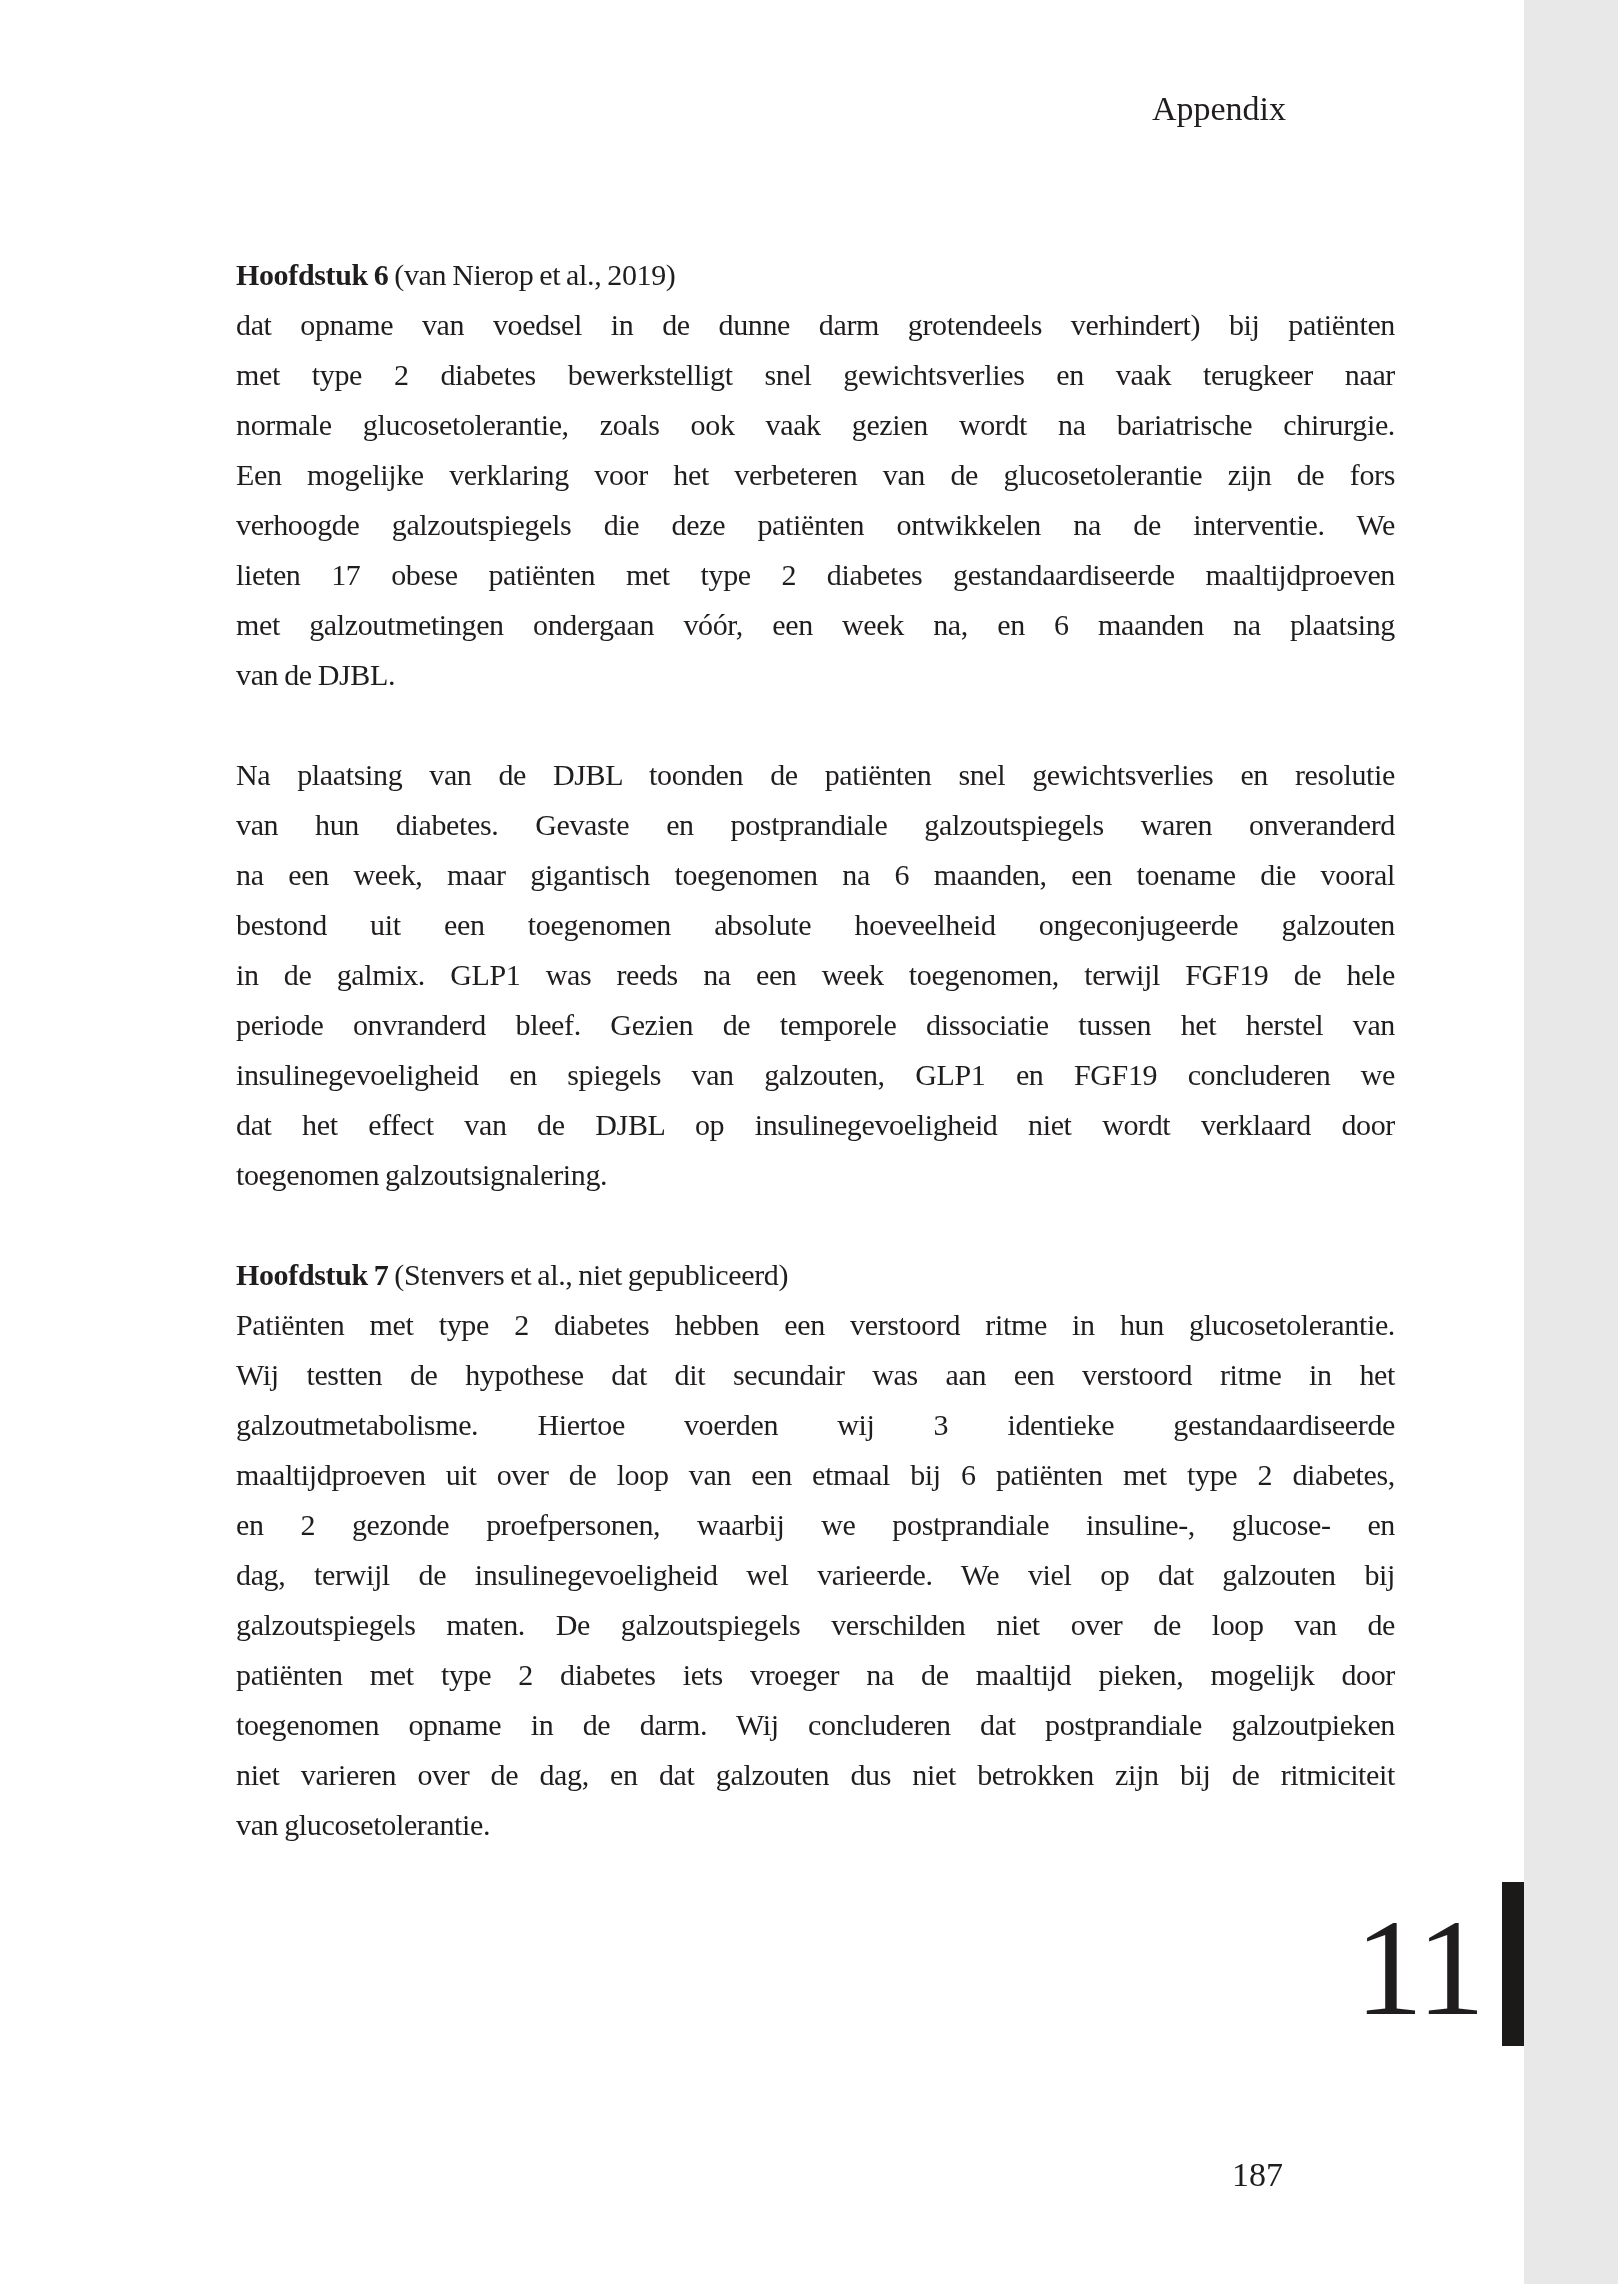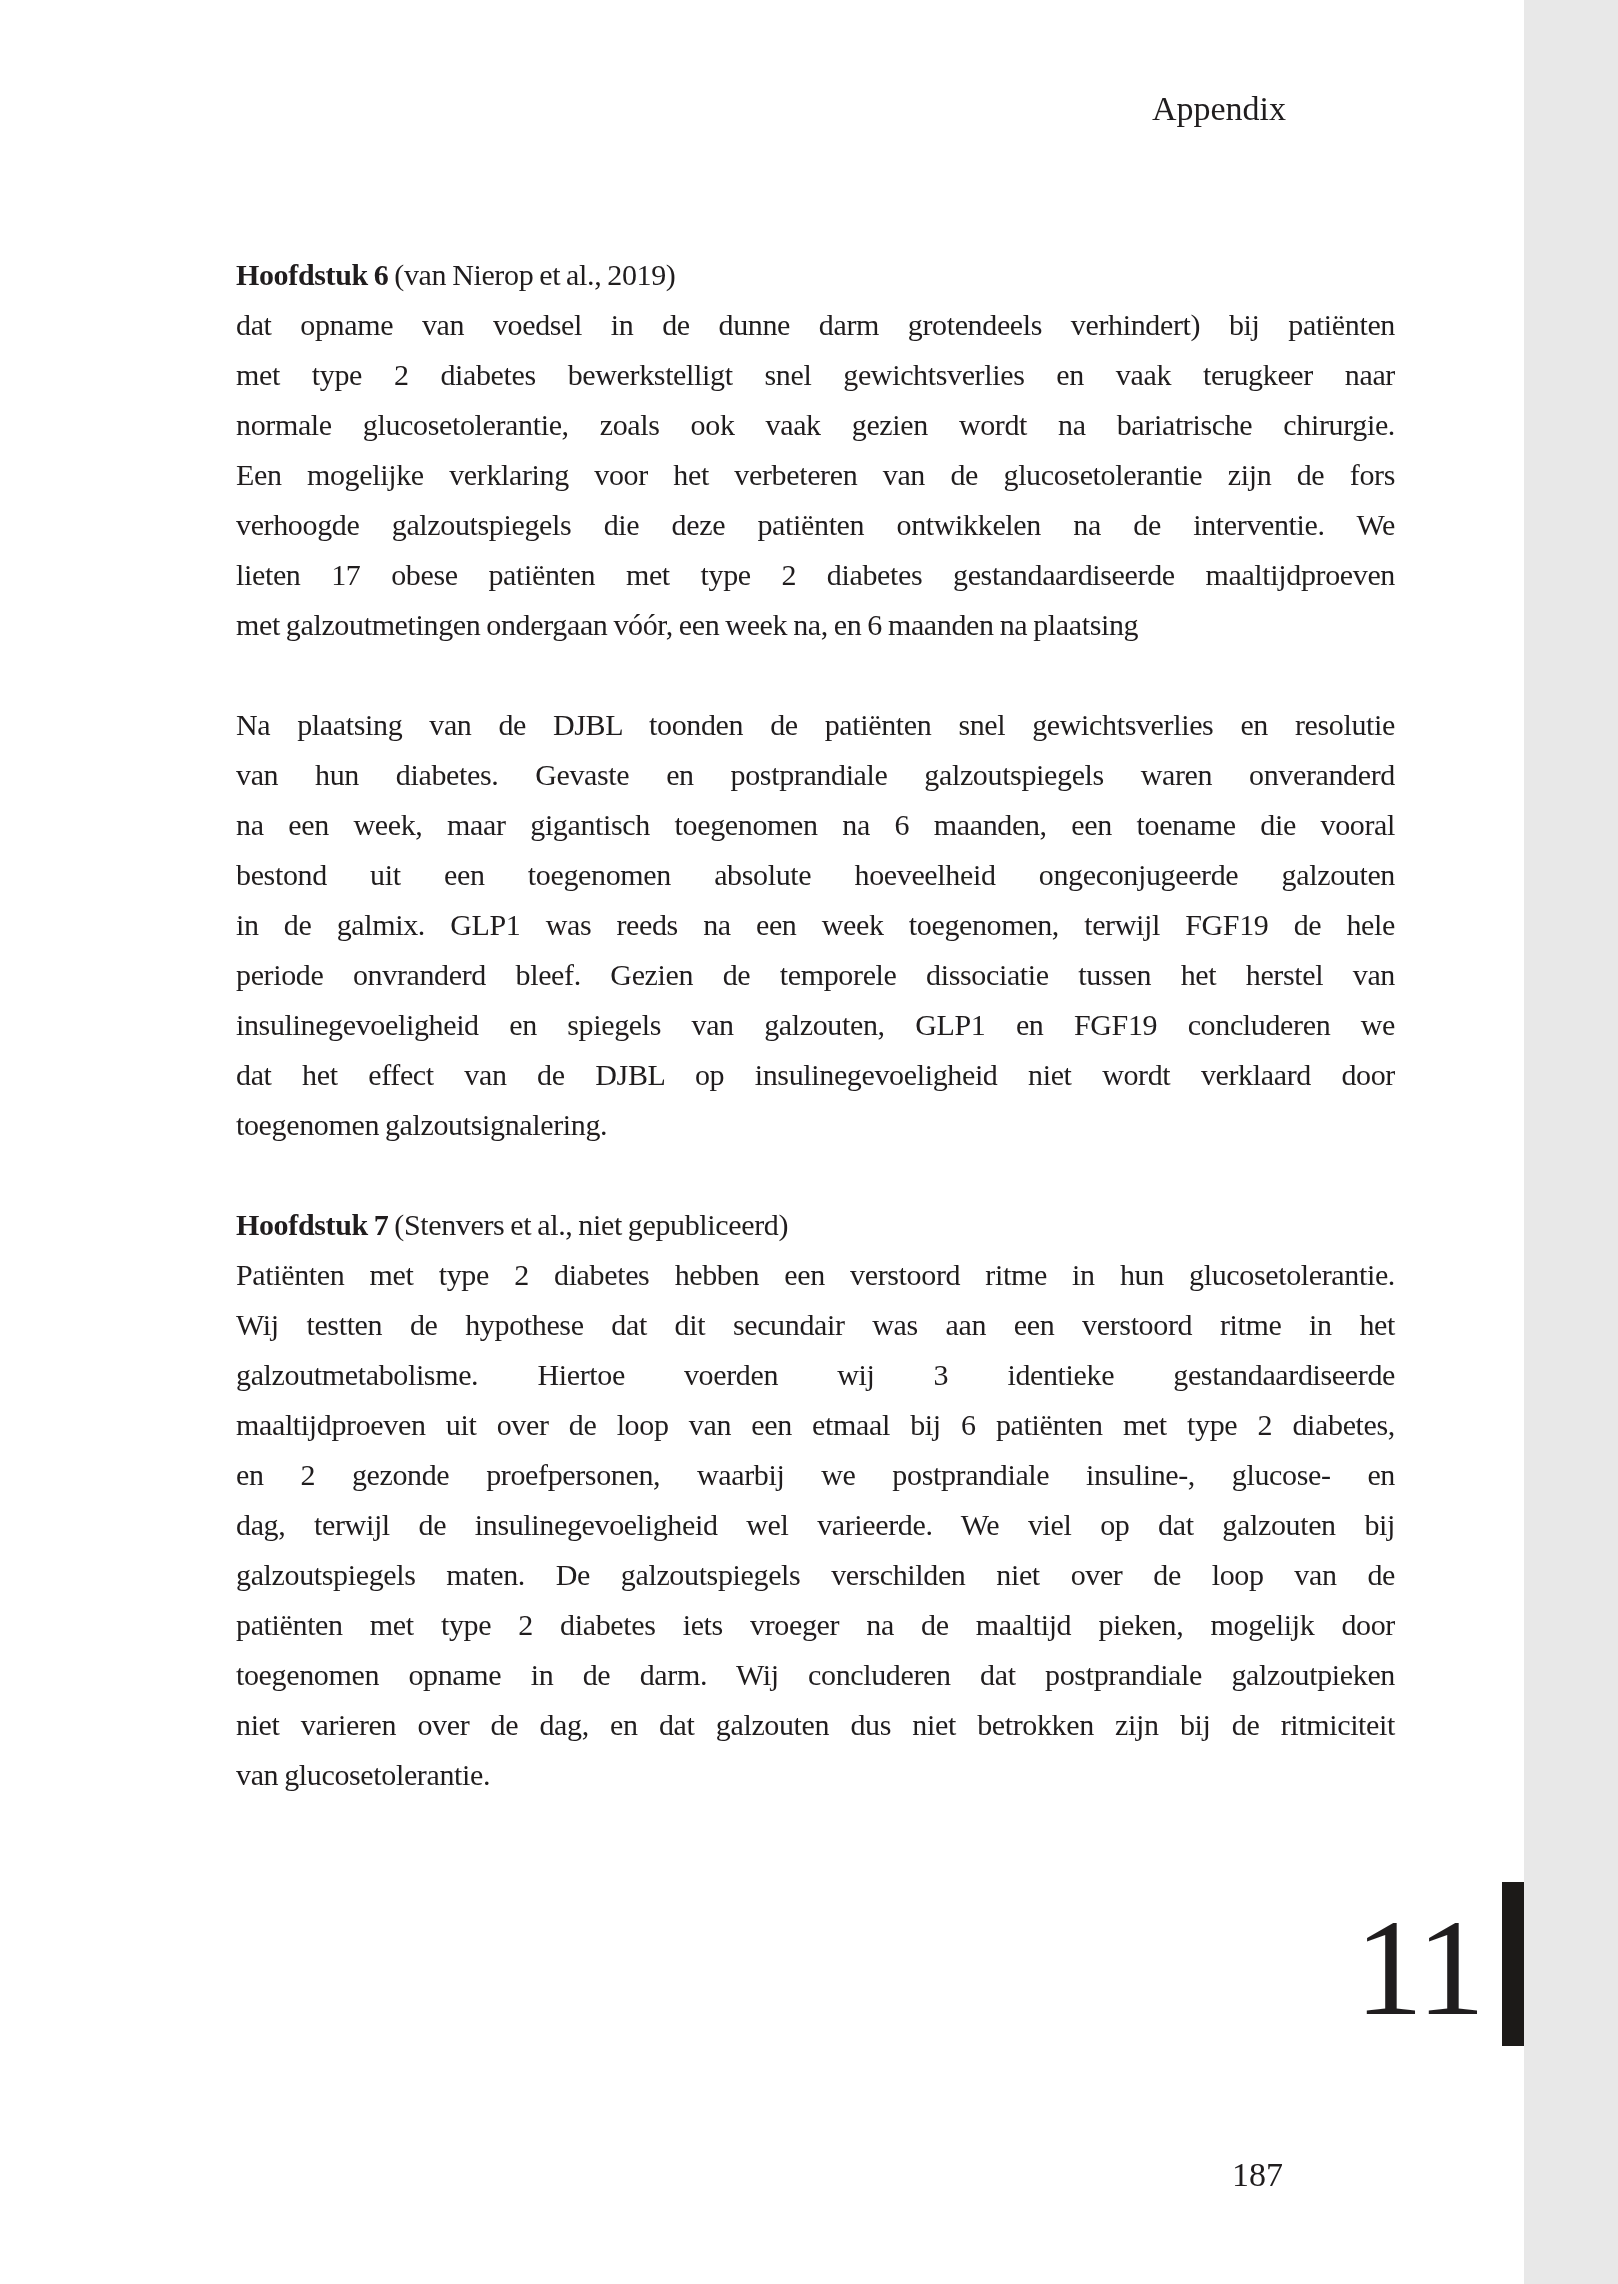--- a/index.html
+++ b/index.html
@@ -63,20 +63,21 @@
     <div class="section">
       <div class="section-heading"><span class="bold">Hoofdstuk 6</span><span> (van Nierop et al., 2019)</span></div>
       <div class="para">
           <div class="line">dat opname van voedsel in de dunne darm grotendeels verhindert) bij patiënten</div>
           <div class="line">met type 2 diabetes bewerkstelligt snel gewichtsverlies en vaak terugkeer naar</div>
           <div class="line">normale glucosetolerantie, zoals ook vaak gezien wordt na bariatrische chirurgie.</div>
           <div class="line">Een mogelijke verklaring voor het verbeteren van de glucosetolerantie zijn de fors</div>
           <div class="line">verhoogde galzoutspiegels die deze patiënten ontwikkelen na de interventie. We</div>
           <div class="line">lieten 17 obese patiënten met type 2 diabetes gestandaardiseerde maaltijdproeven</div>
           <div class="line">met galzoutmetingen ondergaan vóór, een week na, en 6 maanden na plaatsing</div>
+          <div class="line">van de DJBL.</div>
         </div>
       <div class="para">
           <div class="line">Na plaatsing van de DJBL toonden de patiënten snel gewichtsverlies en resolutie</div>
           <div class="line">van hun diabetes. Gevaste en postprandiale galzoutspiegels waren onveranderd</div>
           <div class="line">na een week, maar gigantisch toegenomen na 6 maanden, een toename die vooral</div>
           <div class="line">bestond uit een toegenomen absolute hoeveelheid ongeconjugeerde galzouten</div>
           <div class="line">in de galmix. GLP1 was reeds na een week toegenomen, terwijl FGF19 de hele</div>
           <div class="line">periode onvranderd bleef. Gezien de temporele dissociatie tussen het herstel van</div>
           <div class="line">insulinegevoeligheid en spiegels van galzouten, GLP1 en FGF19 concluderen we</div>
           <div class="line">dat het effect van de DJBL op insulinegevoeligheid niet wordt verklaard door</div>

